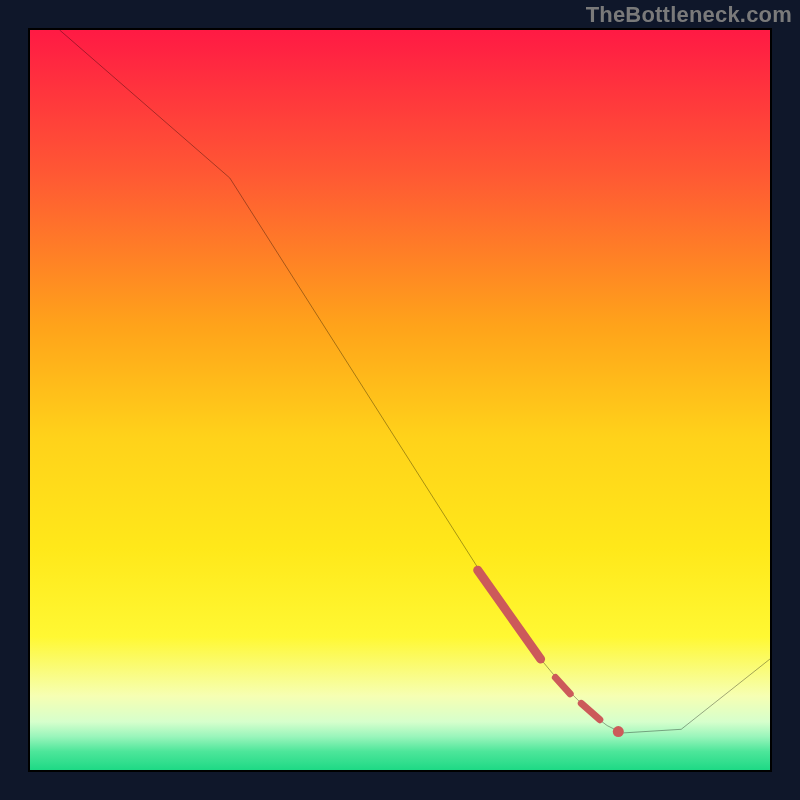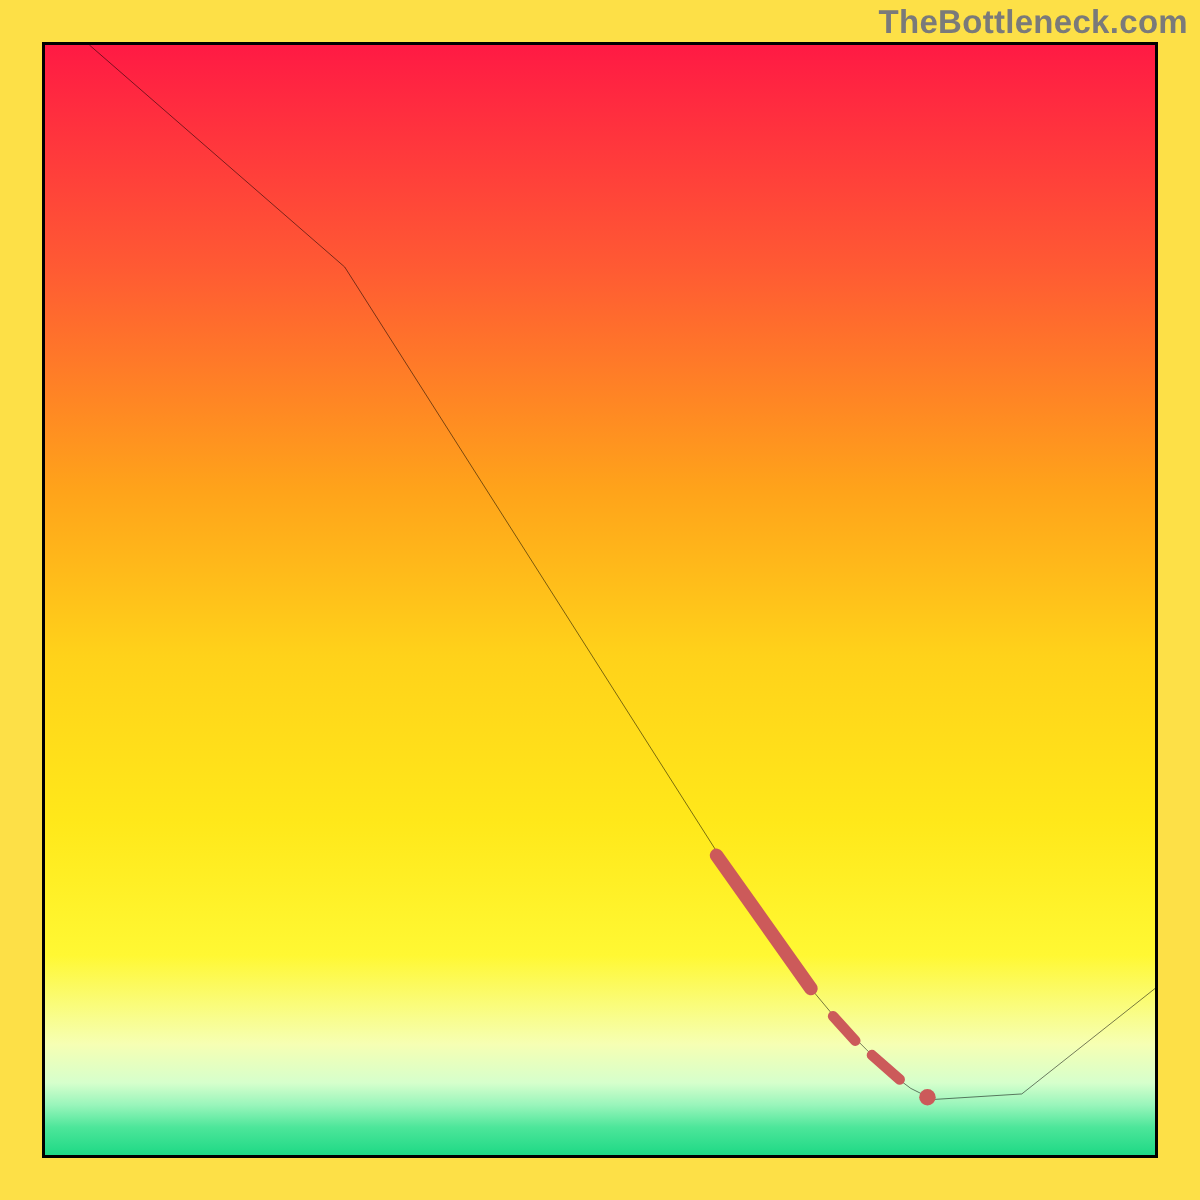--- a/index.html
+++ b/index.html
@@ -10,21 +10,21 @@
     overflow: hidden;
     background: #ffffff;
     font-family: Arial, Helvetica, sans-serif;
   }
   .frame {
     position: absolute;
     left: 0;
     top: 0;
     width: 800px;
     height: 800px;
-    background: #fde047;
+    background: #0f172a;
   }
   .plot-area {
     position: absolute;
     left: 28px;
     top: 28px;
     width: 744px;
     height: 744px;
     border: 2.5px solid #000000;
     box-sizing: border-box;
     overflow: hidden;

